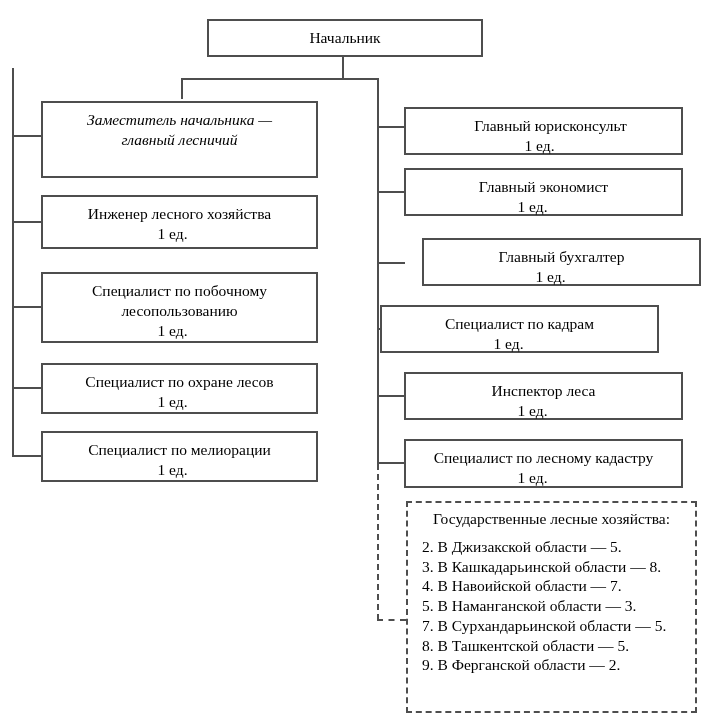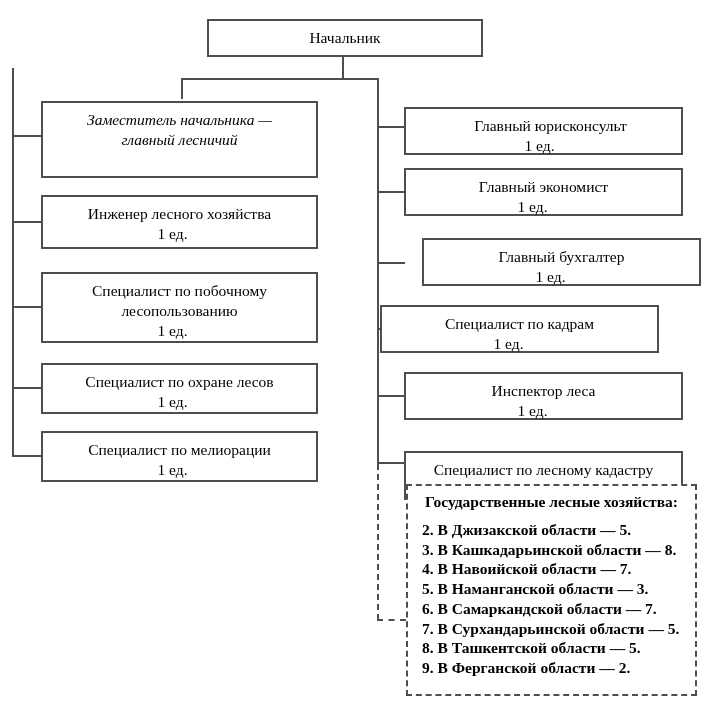--- a/index.html
+++ b/index.html
@@ -116,32 +116,31 @@
   <div class="box" style="left:380px;top:305px;width:279px;height:48px;">
     <div class="title">Специалист по кадрам</div>
     <div class="unit">1 ед.</div>
   </div>
 
   <div class="box" style="left:404px;top:372px;width:279px;height:48px;">
     <div class="title">Инспектор леса</div>
     <div class="unit">1 ед.</div>
   </div>
 
-  <div class="box" style="left:404px;top:439px;width:279px;height:49px;margin-top:12px;">
+  <div class="box" style="left:404px;top:439px;width:279px;height:49px;">
     <div class="title">Специалист по лесному кадастру</div>
     <div class="unit">1 ед.</div>
   </div>
 
-  <div class="dashed-box" style="left:406px;top:484px;width:291px;height:212px;font-weight:bold;">
+  <div class="dashed-box" style="left:406px;top:501px;width:291px;height:212px;">
     <div class="dtitle">Государственные лесные хозяйства:</div>
     <div class="dlist">
       <div>2. В Джизакской области — 5.</div>
       <div>3. В Кашкадарьинской области — 8.</div>
       <div>4. В Навоийской области — 7.</div>
       <div>5. В Наманганской области — 3.</div>
-      <div>6. В Самаркандской области — 7.</div>
       <div>7. В Сурхандарьинской области — 5.</div>
       <div>8. В Ташкентской области — 5.</div>
       <div>9. В Ферганской области — 2.</div>
     </div>
   </div>
 
 </div>
 
 </body></html>

